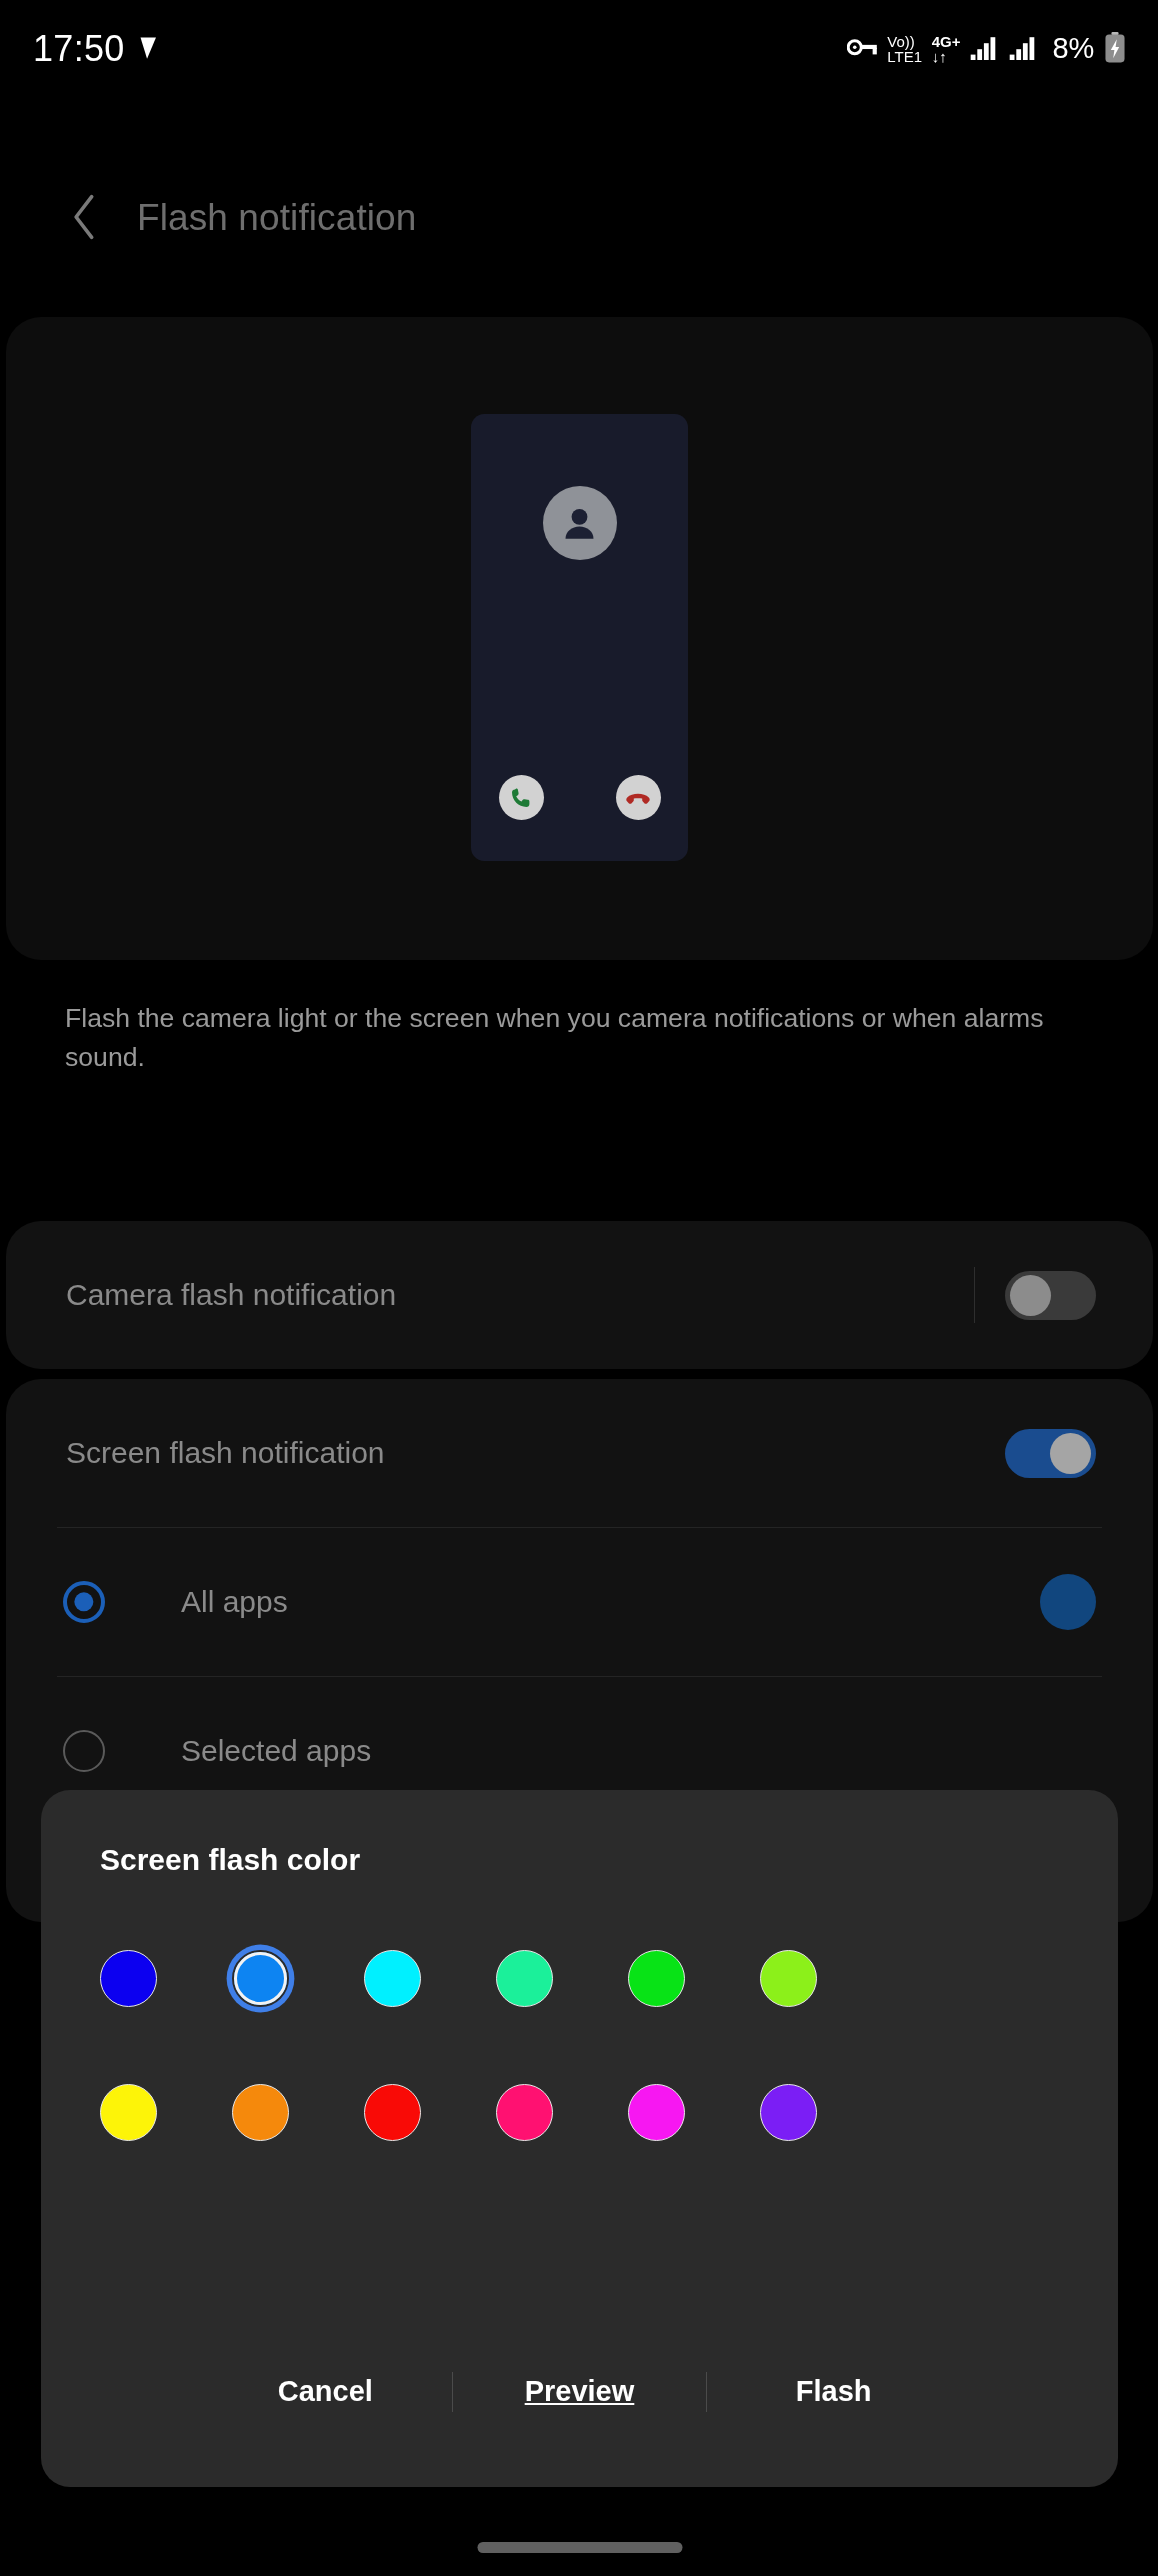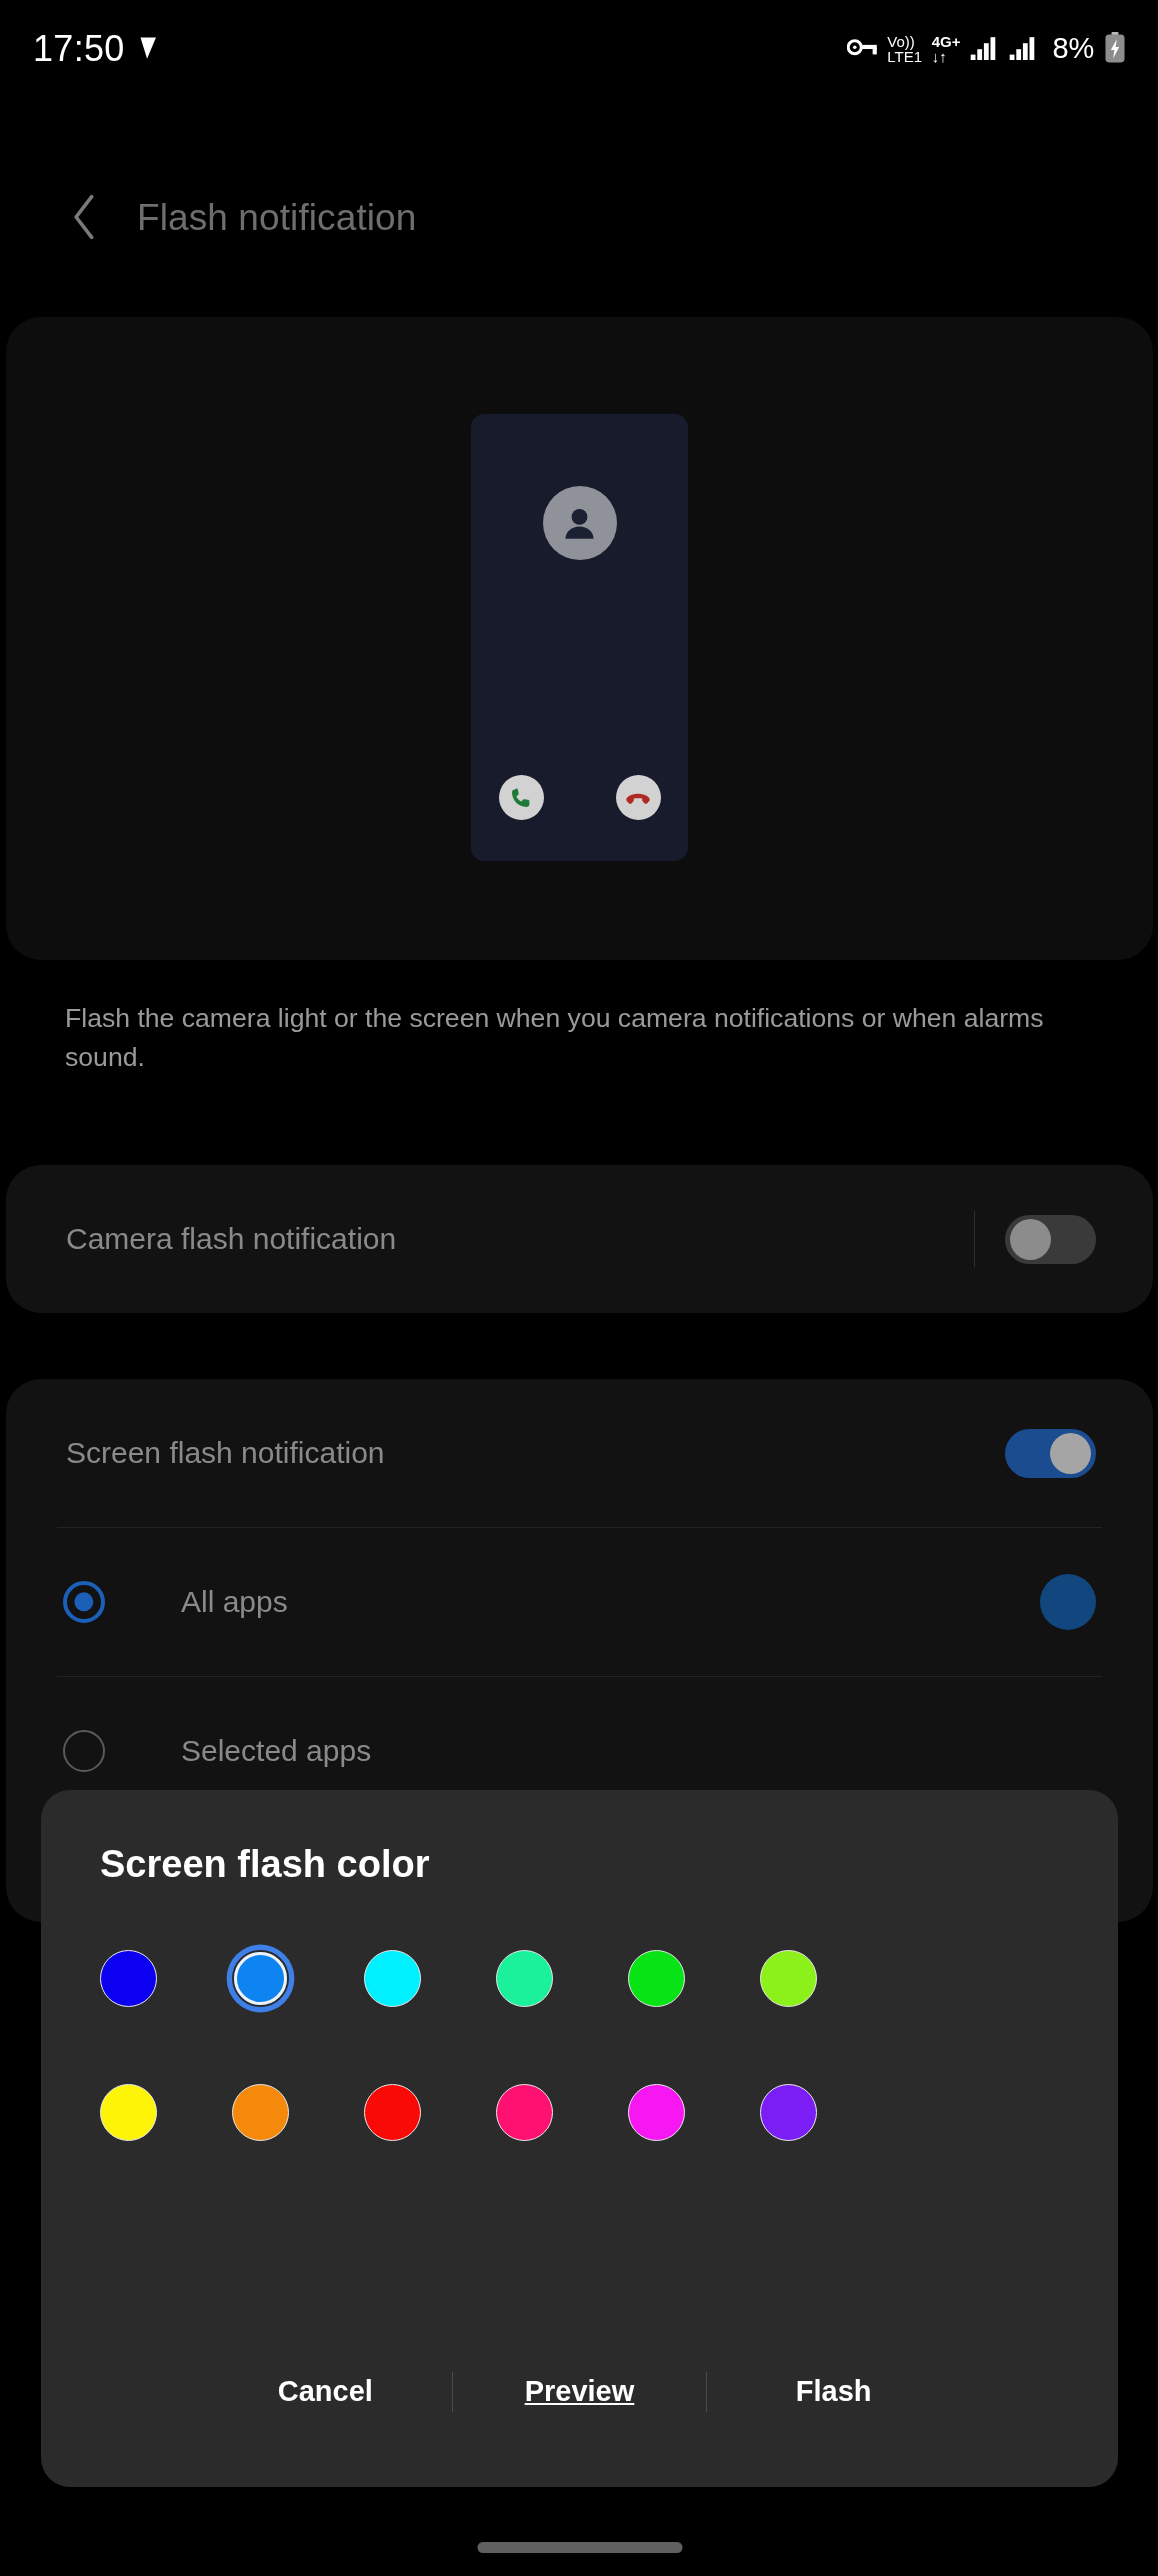--- a/index.html
+++ b/index.html
@@ -162,21 +162,21 @@
   
   .card {
     position: absolute;
     left: 6px;
     width: 1147px;
     background: #121212;
     border-radius: 35px;
     box-sizing: border-box;
   }
   .card-camera {
-    top: 1165px;
+    top: 1221px;
     height: 148px;
   }
   .card-screen {
     top: 1379px;
     height: 543px;
   }
   .setting-row {
     display: flex;
     align-items: center;
     height: 148px;
@@ -274,21 +274,21 @@
     width: 1077px;
     height: 697px;
     background: #2b2b2b;
     border-radius: 29px;
     box-sizing: border-box;
   }
   .dialog-title {
     position: absolute;
     left: 59px;
     top: 53px;
-    font-size: 38px;
+    font-size: 30px;
     font-weight: 700;
     color: #ffffff;
   }
   .swatch-grid {
     position: absolute;
     left: 59px;
     top: 160px;
     width: 966px;
     display: flex;
     flex-direction: column;

